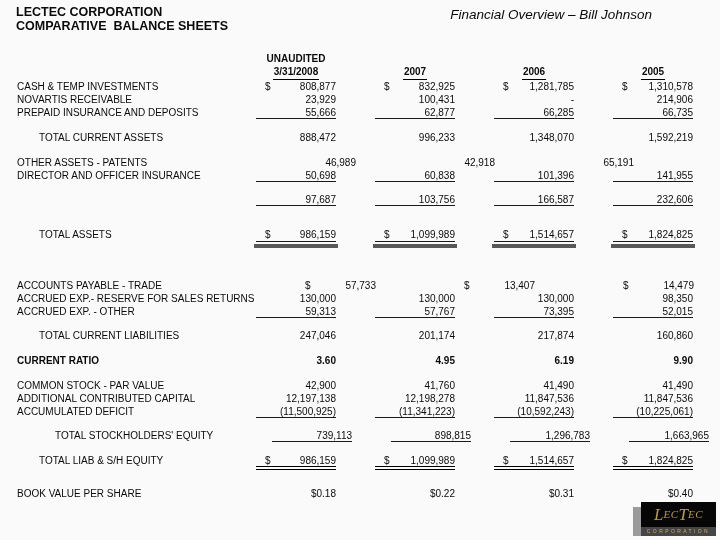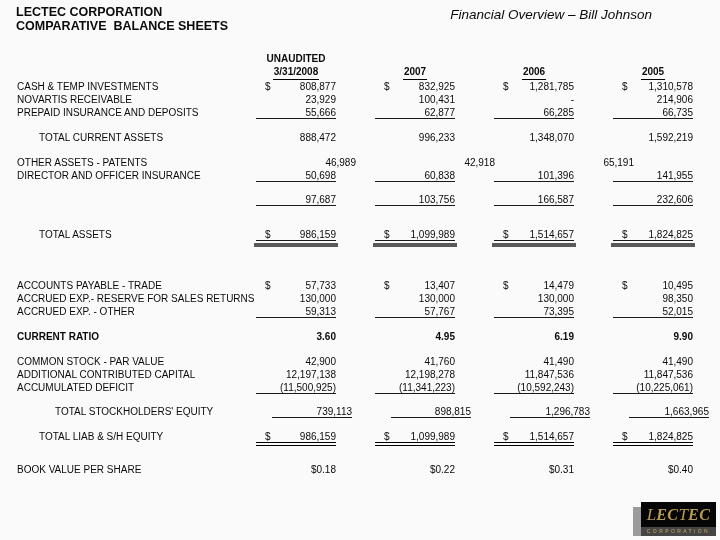--- a/index.html
+++ b/index.html
@@ -34,21 +34,21 @@
   .num.double{border-bottom:1px solid #000;}
   .num.double::after{content:"";position:absolute;left:0;right:0;bottom:-4px;height:1.2px;background:#000;}
 
   
   .logo{position:absolute;right:4px;bottom:3px;width:83px;height:35px;}
   .logo-shadow{position:absolute;left:0;top:5px;width:76px;height:29px;background:#9b9b9b;}
   .logo-main{position:absolute;left:8px;top:0;width:75px;height:25px;background:#060606;
              display:flex;align-items:center;justify-content:center;
              color:#b59a55;font-family:"Liberation Serif",serif;font-style:italic;}
   .logo-main .lg{font-size:17px;line-height:17px;}
-  .logo-main .sm{font-size:16px;line-height:11px;letter-spacing:.5px;font-weight:bold;}
+  .logo-main .sm{font-size:11px;line-height:11px;letter-spacing:.5px;}
   .logo-strip{position:absolute;left:8px;top:25px;width:75px;height:9px;background:#454545;
               color:#c9ad62;font-size:5px;letter-spacing:2.4px;line-height:9px;text-align:center;
               font-family:"Liberation Sans",sans-serif;}
 </style>
 </head>
 <body>
 
 <div class="slide">
 
   <div class="titles">
@@ -118,47 +118,54 @@
           <div class="num single"><span>101,396</span></div>
           <div class="num single"><span>141,955</span></div>
         </div>
         <div class="row" style="margin-top: 11px;">
           <div class="lab"></div>
           <div class="num single"><span>97,687</span></div>
           <div class="num single"><span>103,756</span></div>
           <div class="num single"><span>166,587</span></div>
           <div class="num single"><span>232,606</span></div>
         </div>
-        <div class="row indent" style="margin-top: 22px;">
+        <div class="row indent" style="margin-top: 22px; align-items: center;">
           <div class="lab">TOTAL ASSETS</div>
           <div class="num heavy"><span class="dollar">$</span><span>986,159</span></div>
           <div class="num heavy"><span class="dollar">$</span><span>1,099,989</span></div>
           <div class="num heavy"><span class="dollar">$</span><span>1,514,657</span></div>
           <div class="num heavy"><span class="dollar">$</span><span>1,824,825</span></div>
         </div>
-        <div class="row" style="margin-top: 38px;">
+        <div class="row" style="margin-top: 38px; gap: 40px;">
           <div class="lab">ACCOUNTS PAYABLE - TRADE</div>
           <div class="num"><span class="dollar">$</span><span>57,733</span></div>
           <div class="num"><span class="dollar">$</span><span>13,407</span></div>
           <div class="num"><span class="dollar">$</span><span>14,479</span></div>
           <div class="num"><span class="dollar">$</span><span>10,495</span></div>
         </div>
         <div class="row">
           <div class="lab">ACCRUED EXP.- RESERVE FOR SALES RETURNS</div>
           <div class="num"><span>130,000</span></div>
           <div class="num"><span>130,000</span></div>
           <div class="num"><span>130,000</span></div>
           <div class="num"><span>98,350</span></div>
         </div>
         <div class="row">
           <div class="lab">ACCRUED EXP. - OTHER</div>
           <div class="num single"><span>59,313</span></div>
           <div class="num single"><span>57,767</span></div>
           <div class="num single"><span>73,395</span></div>
           <div class="num single"><span>52,015</span></div>
+        </div>
+        <div class="row indent" style="margin-top: 11px;">
+          <div class="lab">TOTAL CURRENT LIABILITIES</div>
+          <div class="num"><span>247,046</span></div>
+          <div class="num"><span>201,174</span></div>
+          <div class="num"><span>217,874</span></div>
+          <div class="num"><span>160,860</span></div>
         </div>
         <div class="row bold" style="margin-top: 12px;">
           <div class="lab">CURRENT RATIO</div>
           <div class="num"><span>3.60</span></div>
           <div class="num"><span>4.95</span></div>
           <div class="num"><span>6.19</span></div>
           <div class="num"><span>9.90</span></div>
         </div>
         <div class="row" style="margin-top: 12px;">
           <div class="lab">COMMON STOCK - PAR VALUE</div>

